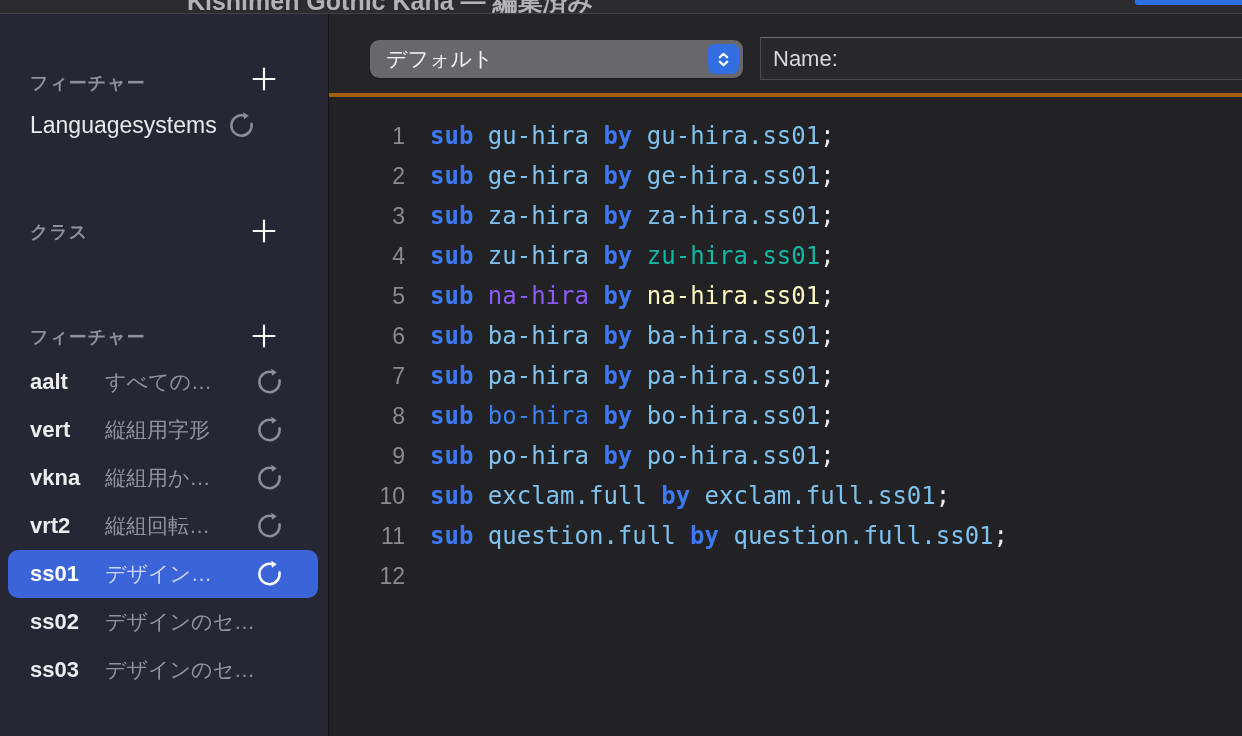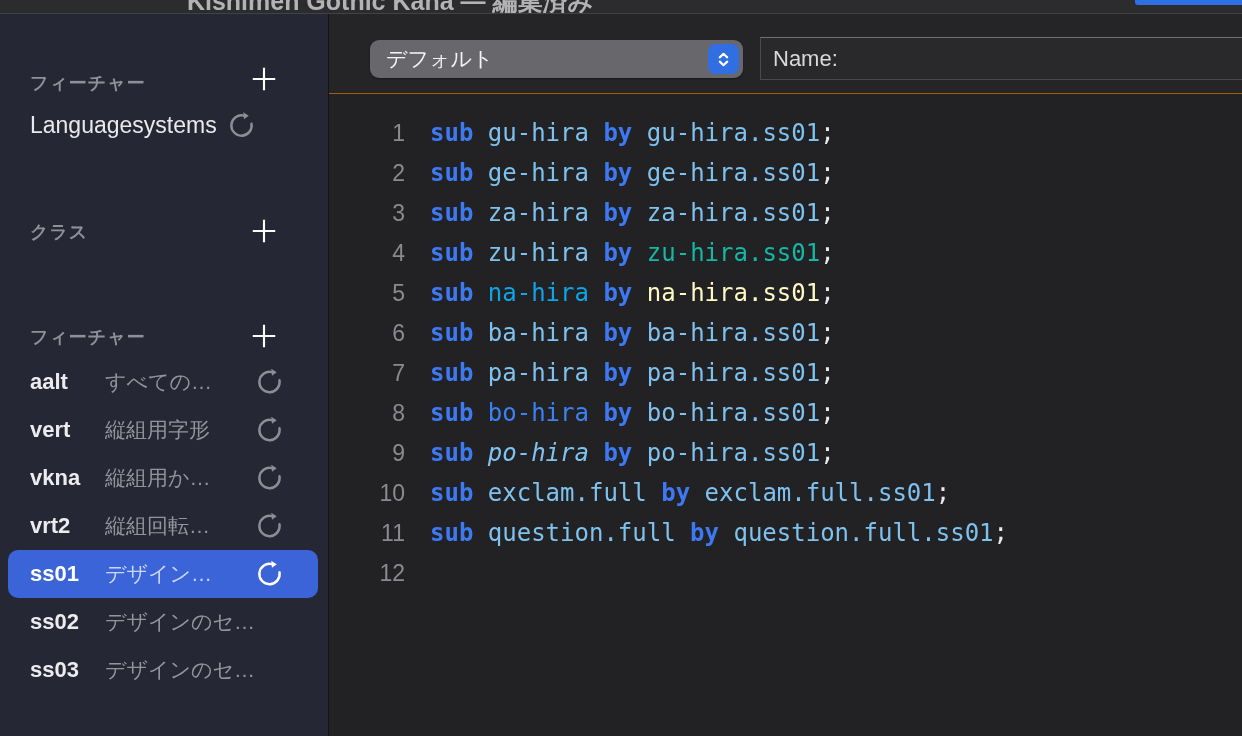--- a/index.html
+++ b/index.html
@@ -57,21 +57,21 @@
     font-size:21px;color:#94949e;white-space:nowrap;
   }
   .feat-row .refresh{position:absolute;left:247px;top:50%;transform:translateY(-50%);}
   .feat-row.selected{background:#3c64d9;text-align:right;}
   .feat-row.selected .feat-tag{color:#ffffff;}
   .feat-row.selected .feat-desc{color:#ccd6f8;}
   .feat-row.selected .refresh{color:#ffffff;}
   
   .main{position:absolute;top:14px;left:329px;right:0;bottom:0;background:#222224;}
   .hdr-row1{position:relative;height:62px;background:#252527;border-bottom:1px solid #3e3e41;}
-  .hdr-row2{position:relative;height:79px;background:#252527;border-bottom:1px solid #a16207;}
+  .hdr-row2{position:relative;height:79px;background:#252527;border-bottom:4px solid #a16207;}
   .checkbox{
     position:absolute;top:50%;transform:translateY(-50%);
     width:25px;height:25px;border-radius:6px;background:#535356;
     display:flex;align-items:center;justify-content:center;
   }
   .checkbox svg{display:none;width:19px;height:19px;}
   .checkbox.checked svg{display:block;}
   .cb-label{
     position:absolute;top:50%;transform:translateY(-50%);
     font-size:21px;font-weight:500;color:#eaeaec;white-space:nowrap;
@@ -263,41 +263,41 @@
     <span class="code-text"><span class="kw" style="color: rgb(61, 121, 243);">sub</span> <span class="id" style="color: rgb(127, 194, 239);">za-hira</span> <span class="kw" style="color: rgb(61, 121, 243);">by</span> <span class="id" style="color: rgb(127, 194, 239);">za-hira.ss01</span><span class="semi" style="color: rgb(235, 235, 237);">;</span></span>
   </div>
 
   <div class="code-line">
     <span class="line-num">4</span>
     <span class="code-text"><span class="kw" style="color: rgb(61, 121, 243);">sub</span> <span class="id" style="color: rgb(127, 194, 239);">zu-hira</span> <span class="kw" style="color: rgb(61, 121, 243);">by</span> <span class="id" style="color: #14b8a6;">zu-hira.ss01</span><span class="semi" style="color: rgb(235, 235, 237);">;</span></span>
   </div>
 
   <div class="code-line">
     <span class="line-num">5</span>
-    <span class="code-text"><span class="kw" style="color: rgb(61, 121, 243);">sub</span> <span class="id" style="color: #0ea5e9;">na-hira</span> <span class="kw" style="color: rgb(61, 121, 243);">by</span> <span class="id" style="color: #fef9c3;">na-hira.ss01</span><span class="semi" style="color: rgb(235, 235, 237);">;</span></span>
+    <span class="code-text"><span class="kw" style="color: rgb(61, 121, 243);">sub</span> <span class="id" style="color: #8b5cf6;">na-hira</span> <span class="kw" style="color: rgb(61, 121, 243);">by</span> <span class="id" style="color: #fef9c3;">na-hira.ss01</span><span class="semi" style="color: rgb(235, 235, 237);">;</span></span>
   </div>
 
   <div class="code-line">
     <span class="line-num">6</span>
     <span class="code-text"><span class="kw" style="color: rgb(61, 121, 243);">sub</span> <span class="id" style="color: rgb(127, 194, 239);">ba-hira</span> <span class="kw" style="color: rgb(61, 121, 243);">by</span> <span class="id" style="color: rgb(127, 194, 239);">ba-hira.ss01</span><span class="semi" style="color: rgb(235, 235, 237);">;</span></span>
   </div>
 
   <div class="code-line">
     <span class="line-num">7</span>
     <span class="code-text"><span class="kw" style="color: rgb(61, 121, 243);">sub</span> <span class="id" style="color: rgb(127, 194, 239);">pa-hira</span> <span class="kw" style="color: rgb(61, 121, 243);">by</span> <span class="id" style="color: rgb(127, 194, 239);">pa-hira.ss01</span><span class="semi" style="color: rgb(235, 235, 237);">;</span></span>
   </div>
 
   <div class="code-line">
     <span class="line-num">8</span>
     <span class="code-text"><span class="kw" style="color: rgb(61, 121, 243);">sub</span> <span class="id" style="color: #3b82f6;">bo-hira</span> <span class="kw" style="color: rgb(61, 121, 243);">by</span> <span class="id" style="color: rgb(127, 194, 239);">bo-hira.ss01</span><span class="semi" style="color: rgb(235, 235, 237);">;</span></span>
   </div>
 
   <div class="code-line">
     <span class="line-num">9</span>
-    <span class="code-text"><span class="kw" style="color: rgb(61, 121, 243);">sub</span> <span class="id" style="color: rgb(127, 194, 239); font-style: italic;">po-hira</span> <span class="kw" style="color: rgb(61, 121, 243);">by</span> <span class="id" style="color: rgb(127, 194, 239);">po-hira.ss01</span><span class="semi" style="color: rgb(235, 235, 237);">;</span></span>
+    <span class="code-text"><span class="kw" style="color: rgb(61, 121, 243);">sub</span> <span class="id" style="color: rgb(127, 194, 239);">po-hira</span> <span class="kw" style="color: rgb(61, 121, 243);">by</span> <span class="id" style="color: rgb(127, 194, 239);">po-hira.ss01</span><span class="semi" style="color: rgb(235, 235, 237);">;</span></span>
   </div>
 
   <div class="code-line">
     <span class="line-num">10</span>
     <span class="code-text"><span class="kw" style="color: rgb(61, 121, 243);">sub</span> <span class="id" style="color: rgb(127, 194, 239);">exclam.full</span> <span class="kw" style="color: rgb(61, 121, 243);">by</span> <span class="id" style="color: rgb(127, 194, 239);">exclam.full.ss01</span><span class="semi" style="color: rgb(235, 235, 237);">;</span></span>
   </div>
 
   <div class="code-line">
     <span class="line-num">11</span>
     <span class="code-text"><span class="kw" style="color: rgb(61, 121, 243);">sub</span> <span class="id" style="color: rgb(127, 194, 239);">question.full</span> <span class="kw" style="color: rgb(61, 121, 243);">by</span> <span class="id" style="color: rgb(127, 194, 239);">question.full.ss01</span><span class="semi" style="color: rgb(235, 235, 237);">;</span></span>

